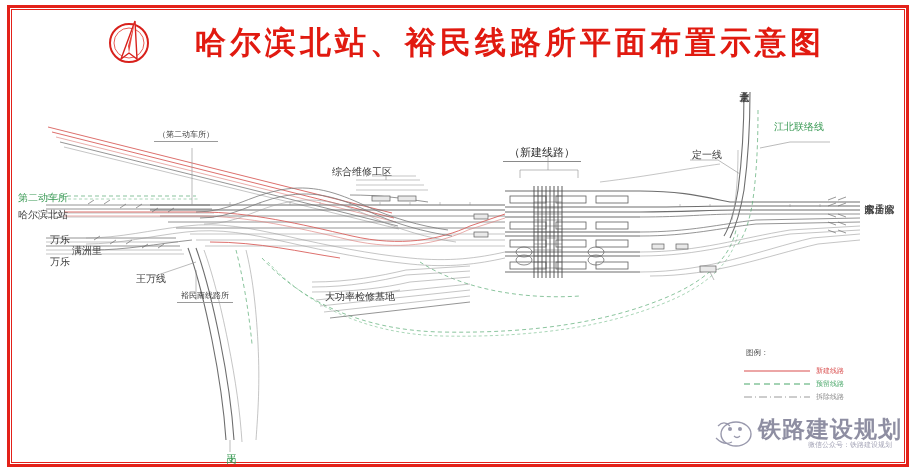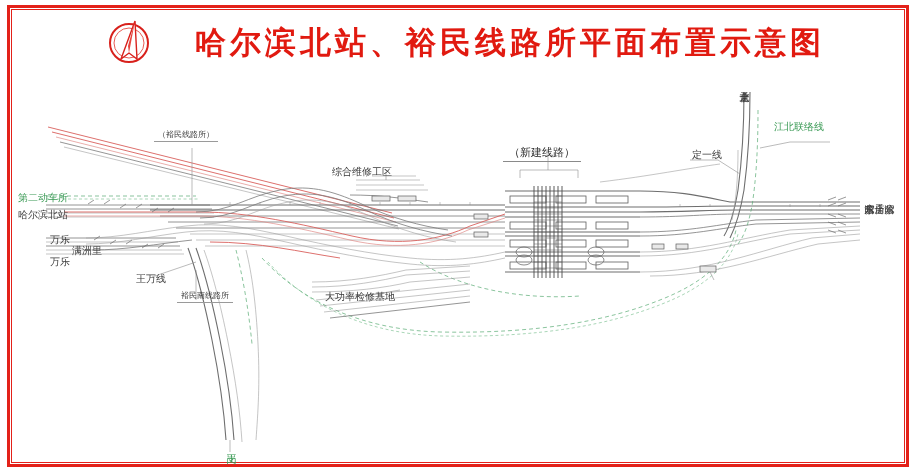--- a/index.html
+++ b/index.html
@@ -330,36 +330,72 @@
   <svg class="logo" viewBox="0 0 56 56">
     <circle cx="28" cy="30" r="19" fill="none" stroke="#d8211c" stroke-width="2"></circle>
     <circle cx="28" cy="30" r="15" fill="none" stroke="#e85c55" stroke-width="1"></circle>
     <path d="M34,8 L20,46 L28,40 L36,46 Z" fill="#ffffff" stroke="#d8211c" stroke-width="1.4"></path>
     <path d="M34,8 L27,33 L28,40 Z" fill="#e8433c"></path>
   </svg>
 
   <div class="title">哈尔滨北站、裕民线路所平面布置示意图</div>
 
   <div class="boxlabel" style="left:503px;top:145px;">（新建线路）</div>
-  <div class="underlined" style="left:154px;top:129px;">（裕民线路所）</div>
+  <div class="underlined" style="left:154px;top:129px;">（第二动车所）</div>
   <div class="underlined" style="left:152px;top:290px;margin-left:25px;">裕民南线路所</div>
   <div class="lbl lbl-sm" style="left:332px;top:165px;">综合维修工区</div>
   <div class="lbl lbl-sm" style="left:325px;top:290px;">大功率检修基地</div>
 
   <div class="lbl lbl-sm lbl-grn" style="left:18px;top:191px;">第二动车所</div>
   <div class="lbl lbl-sm" style="left:18px;top:208px;">哈尔滨北站</div>
   <div class="lbl lbl-sm" style="left:50px;top:233px;">万乐</div>
   <div class="lbl lbl-sm" style="left:36px;top:244px;margin-left:36px;">满洲里</div>
   <div class="lbl lbl-sm" style="left:50px;top:255px;">万乐</div>
 
   <div class="lbl lbl-sm" style="left:136px;top:272px;">王万线</div>
   <div class="lbl lbl-sm lbl-grn" style="left:774px;top:120px;">江北联络线</div>
   <div class="lbl lbl-sm" style="left:692px;top:148px;">定一线</div>
 
   <div class="lbl lbl-sm vert" style="left:737px;top:84px;">北京台子</div>
   <div class="lbl lbl-sm vert" style="left:862px;top:196px;">哈尔滨东</div>
   <div class="lbl lbl-sm vert" style="left:872px;top:196px;">庙台子</div>
   <div class="lbl lbl-sm vert" style="left:882px;top:196px;">哈尔滨</div>
   <div class="lbl lbl-sm vert lbl-grn" style="left:224px;top:446px;">王岗</div>
 
-
+  <div class="legend">
+    <div class="legend-title">图例：</div>
+
+    <div class="legend-row">
+      <svg class="legend-swatch" viewBox="0 0 66 6" preserveAspectRatio="none" style="height:6px">
+        <line x1="0" y1="3" x2="66" y2="3" stroke="#d94f4f" stroke-width="1.2"></line>
+      </svg>
+      <span class="legend-text" style="color:#d94f4f">新建线路</span>
+    </div>
+
+    <div class="legend-row">
+      <svg class="legend-swatch" viewBox="0 0 66 6" preserveAspectRatio="none" style="height:6px">
+        <line x1="0" y1="3" x2="66" y2="3" stroke="#4aa86a" stroke-width="1.1" stroke-dasharray="6 4"></line>
+      </svg>
+      <span class="legend-text" style="color:#4aa86a">预留线路</span>
+    </div>
+
+    <div class="legend-row">
+      <svg class="legend-swatch" viewBox="0 0 66 6" preserveAspectRatio="none" style="height:6px">
+        <line x1="0" y1="3" x2="66" y2="3" stroke="#9a9a9a" stroke-width="1" stroke-dasharray="8 3 1 3"></line>
+      </svg>
+      <span class="legend-text" style="color:#8a8a8a">拆除线路</span>
+    </div>
+  </div>
+
+  <div class="watermark">
+    <svg width="46" height="40" viewBox="0 0 46 40">
+      <ellipse cx="24" cy="22" rx="15" ry="12" fill="none" stroke="#5a5a7a" stroke-width="1.4"></ellipse>
+      <circle cx="18" cy="17" r="2" fill="#5a5a7a"></circle>
+      <circle cx="28" cy="17" r="2" fill="#5a5a7a"></circle>
+      <path d="M22,24 q3,3 6,0" fill="none" stroke="#5a5a7a" stroke-width="1.2"></path>
+      <path d="M6,14 q6,-6 12,0" fill="none" stroke="#5a5a7a" stroke-width="1.2"></path>
+      <path d="M4,26 q8,8 16,4" fill="none" stroke="#5a5a7a" stroke-width="1.2"></path>
+    </svg>
+    <div class="wm-text">铁路建设规划</div>
+    <div class="wm-sub">微信公众号：铁路建设规划</div>
+  </div>
 
 </div>
 
 </body></html>

